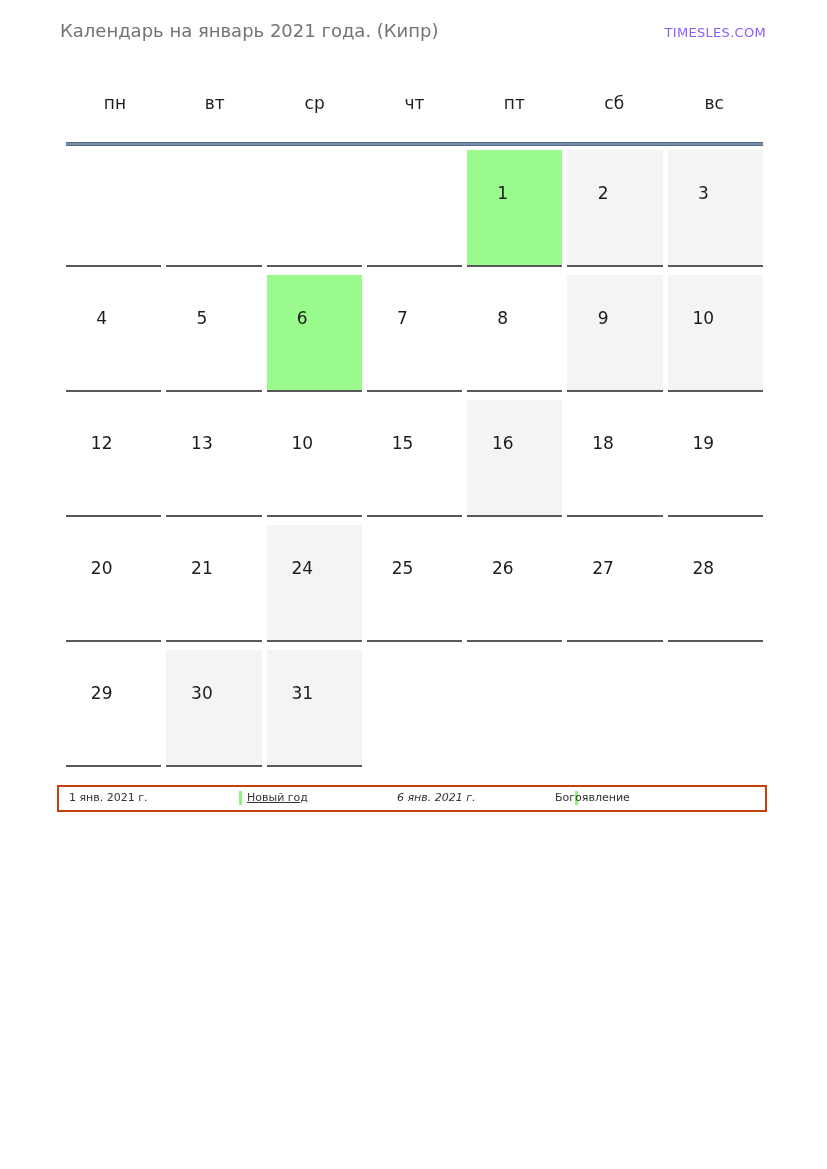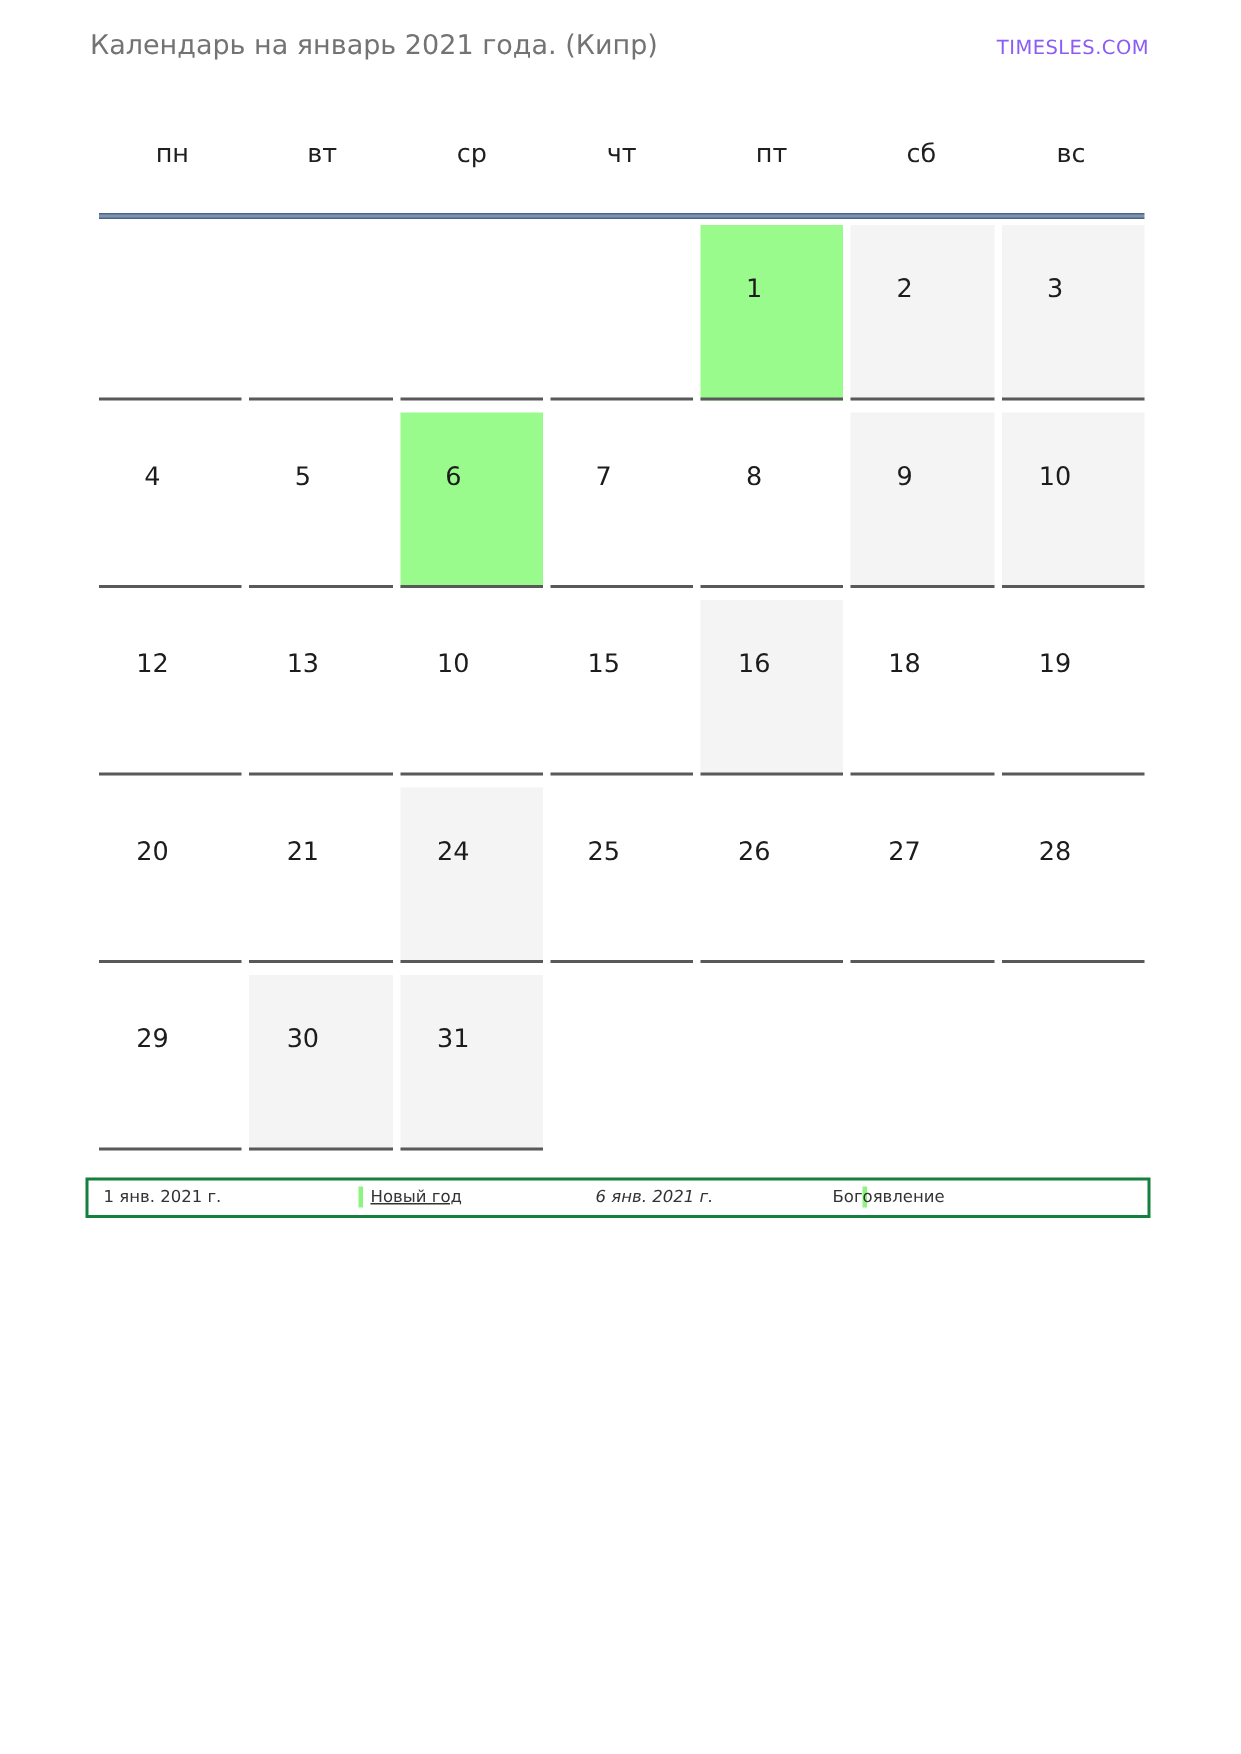--- a/index.html
+++ b/index.html
@@ -46,21 +46,21 @@
   }
   .cell.we{background:#f4f4f4;}
   .cell.hol{background:#98fb8b;}
   .cell .num{
     margin-top:33px;
     transform:translateX(-12px);
     font-size:17px;color:#1c1c1c;
   }
   .legend{
     position:absolute;left:57px;top:785px;width:710px;height:27px;
-    border:2px solid #15803d;box-sizing:border-box;
+    border:2px solid #c2410c;box-sizing:border-box;
     font-size:11px;color:#333333;
   }
   .legend .lg-item{position:absolute;top:4px;white-space:nowrap;}
   .legend .lg-bar{position:absolute;top:4px;width:3px;height:14px;background:#8bf57e;}
   .lg-date1{left:10px;}
   .lg-bar1{left:180px;}
   .lg-name1{left:188px;text-decoration:underline;}
   .lg-date2{left:338px;font-style:italic;}
   .lg-bar2{left:516px;}
   .lg-name2{left:496px;}

